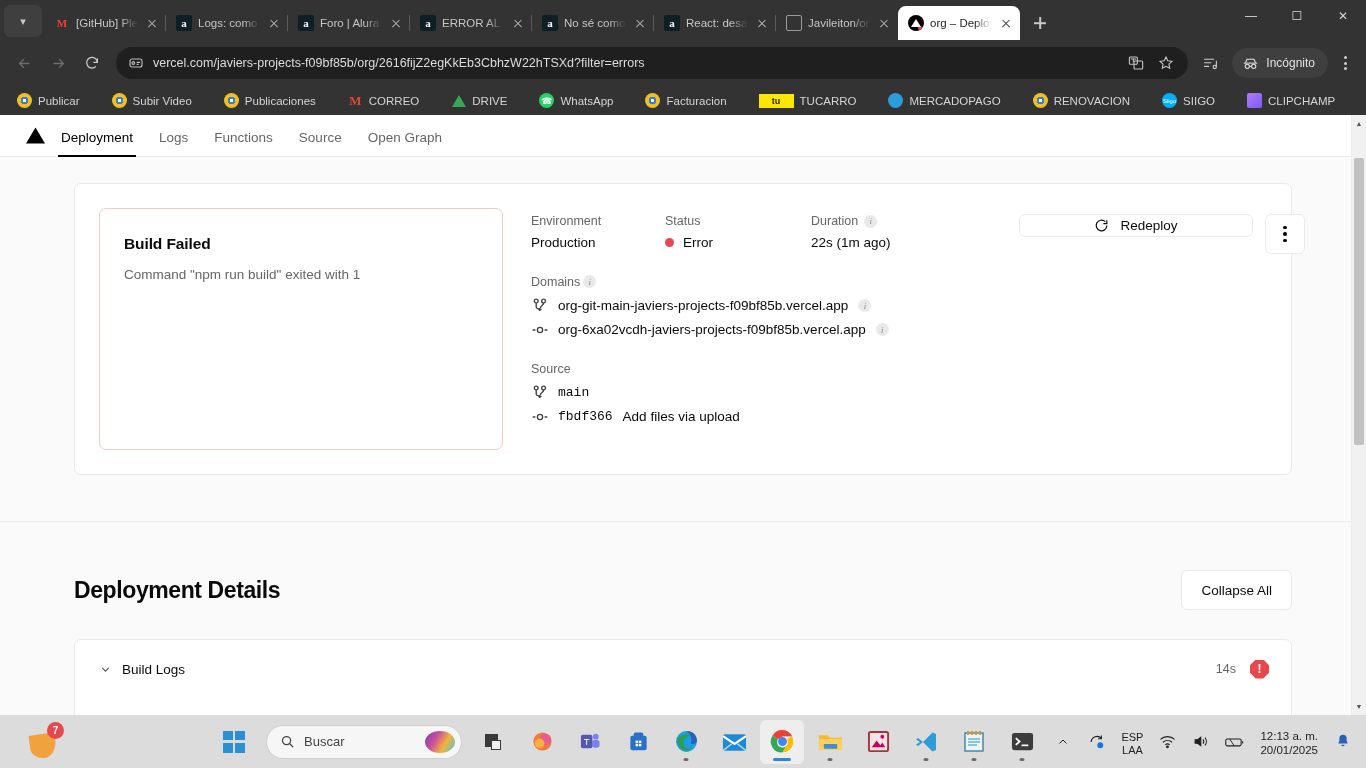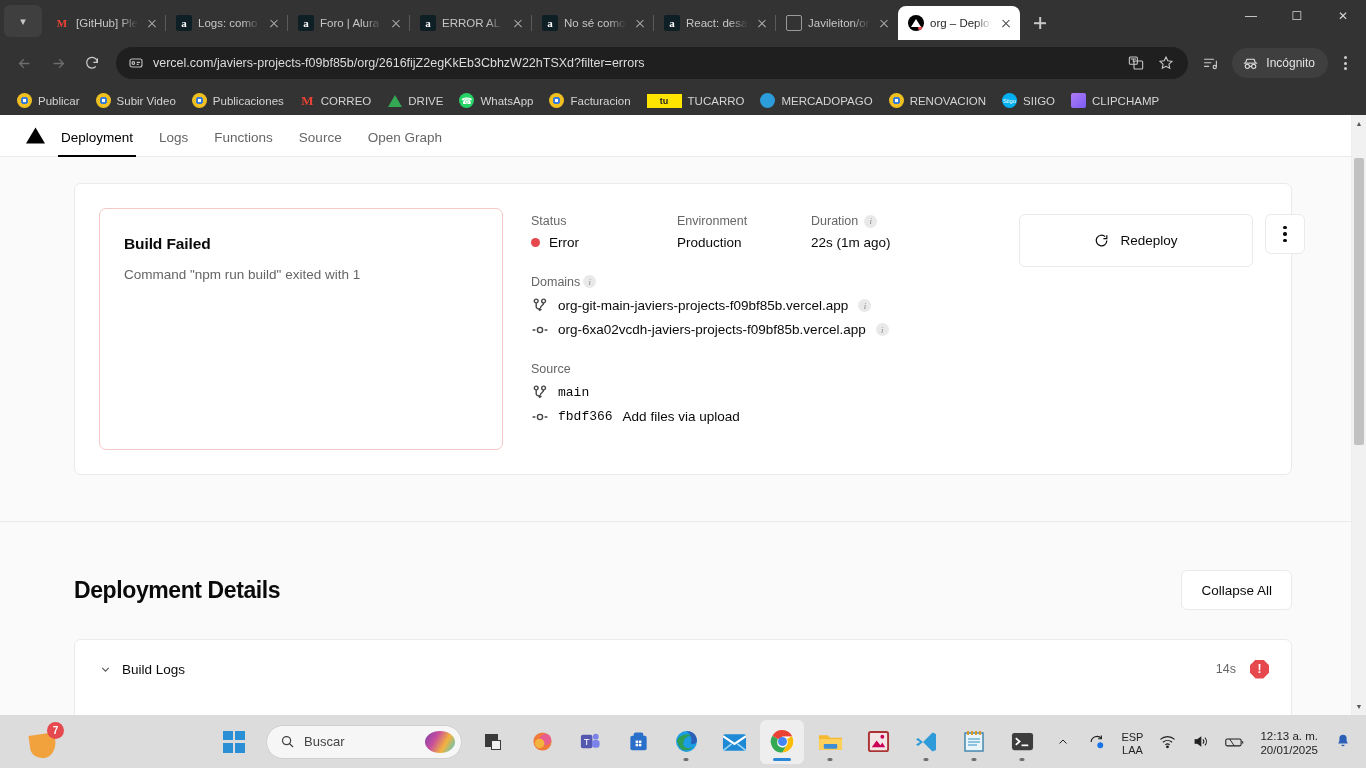--- a/index.html
+++ b/index.html
@@ -90,21 +90,21 @@
   .omni-icon { width: 28px; height: 28px; display: flex; align-items: center; justify-content: center; color: #c9c9c9; }
   .incognito {
     height: 30px; display: flex; align-items: center; gap: 7px;
     background: #3f3f3f; border-radius: 15px; padding: 0 13px 0 10px;
     color: #e2e2e2; font-size: 12px; margin-left: 6px;
   }
   .kebab { width: 26px; height: 30px; display: flex; flex-direction: column; align-items: center; justify-content: center; gap: 2.5px; margin-left: 2px; }
   .kebab i { width: 3px; height: 3px; border-radius: 50%; background: #cfcfcf; display: block; }
 
   
-  .bookmarks { height: 29px; display: flex; align-items: center; gap: 2px; padding: 0 10px; background: #333333; }
+  .bookmarks { height: 29px; display: flex; align-items: center; gap: 18px; padding: 0 10px; background: #333333; }
   .bm { display: flex; align-items: center; gap: 6px; padding: 3px 7px; border-radius: 4px; color: #d4d4d4; font-size: 11.5px; white-space: nowrap; }
   .bmico { width: 15px; height: 15px; flex: none; display: flex; align-items: center; justify-content: center; font-size: 9px; border-radius: 2px; }
   .ico-eye { background: radial-gradient(circle at 50% 50%, #fff 0 18%, #3a7bd5 18% 34%, #f0c020 34% 100%); border-radius: 50%; position: relative; }
   .ico-gmail { color: #ea4335; font-family: "Liberation Serif", serif; font-weight: bold; font-size: 13px; }
   .ico-drive { width: 0; height: 0; border-left: 7px solid transparent; border-right: 7px solid transparent; border-bottom: 12px solid #34a853; }
   .ico-wa { background: #25d366; border-radius: 50%; color: #fff; font-size: 9px; }
   .ico-tu { background: #ffe600; color: #222; font-weight: bold; font-size: 9px; border-radius: 0; width: 35px; height: 14px; }
   .ico-mp { background: #2d9cdb; border-radius: 50%; }
   .ico-siigo { background: #00b0f0; border-radius: 50%; color: #fff; font-size: 6px; }
   .ico-clip { background: linear-gradient(135deg,#b07cf5,#7b5cf5); border-radius: 2px; }
@@ -157,21 +157,21 @@
   }
 
   .sec-head { font-size: 12.5px; color: #666666; display: flex; align-items: flex-start; gap: 3px; margin-top: 25px; }
   .lnk-row { display: flex; align-items: center; gap: 10px; margin-top: 9px; }
   .lnk-row .gi { width: 17px; flex: none; display: flex; align-items: center; justify-content: center; color: #444; }
   .lnk { font-size: 13.5px; color: #0a0a0a; }
   .mono { font-family: "Liberation Mono", monospace; font-size: 13px; }
 
   .actions { margin-left: auto; display: flex; align-items: flex-start; gap: 12px; padding-top: 6px; }
   .btn-redeploy {
-    width: 234px; height: 53px; border: 1px solid #eaeaea; border-radius: 6px;
+    width: 234px; height: 23px; border: 1px solid #eaeaea; border-radius: 6px;
     background: #fff; display: flex; align-items: center; justify-content: center; gap: 11px;
     font-size: 13.5px; color: #0a0a0a;
   }
   .btn-kebab {
     width: 40px; height: 40px; border: 1px solid #eaeaea; border-radius: 6px; background: #fff;
     display: flex; flex-direction: column; align-items: center; justify-content: center; gap: 3px;
   }
   .btn-kebab i { width: 3.4px; height: 3.4px; border-radius: 50%; background: #0a0a0a; display: block; }
 
   .divider { height: 1px; background: #ebebeb; margin-top: 46px; }
@@ -445,30 +445,30 @@
 
       <div class="overview-card">
 
         <div class="err-panel">
           <div class="err-title">Build Failed</div>
           <div class="err-sub">Command "npm run build" exited with 1</div>
         </div>
 
         <div class="meta">
           <div class="meta-row">
+            <div class="meta-col env">
+              <div class="meta-label">Environment</div>
+              <div class="meta-value">Production</div>
+            </div>
             <div class="meta-col status">
               <div class="meta-label">Status</div>
               <div class="meta-value">
                 <span class="dot-err"></span>
                 <span>Error</span>
               </div>
-            </div>
-            <div class="meta-col env">
-              <div class="meta-label">Environment</div>
-              <div class="meta-value">Production</div>
             </div>
             <div class="meta-col dur">
               <div class="meta-label">
                 <span>Duration</span>
                 <span class="info-i">i</span>
               </div>
               <div class="meta-value">22s (1m ago)</div>
             </div>
           </div>
 

